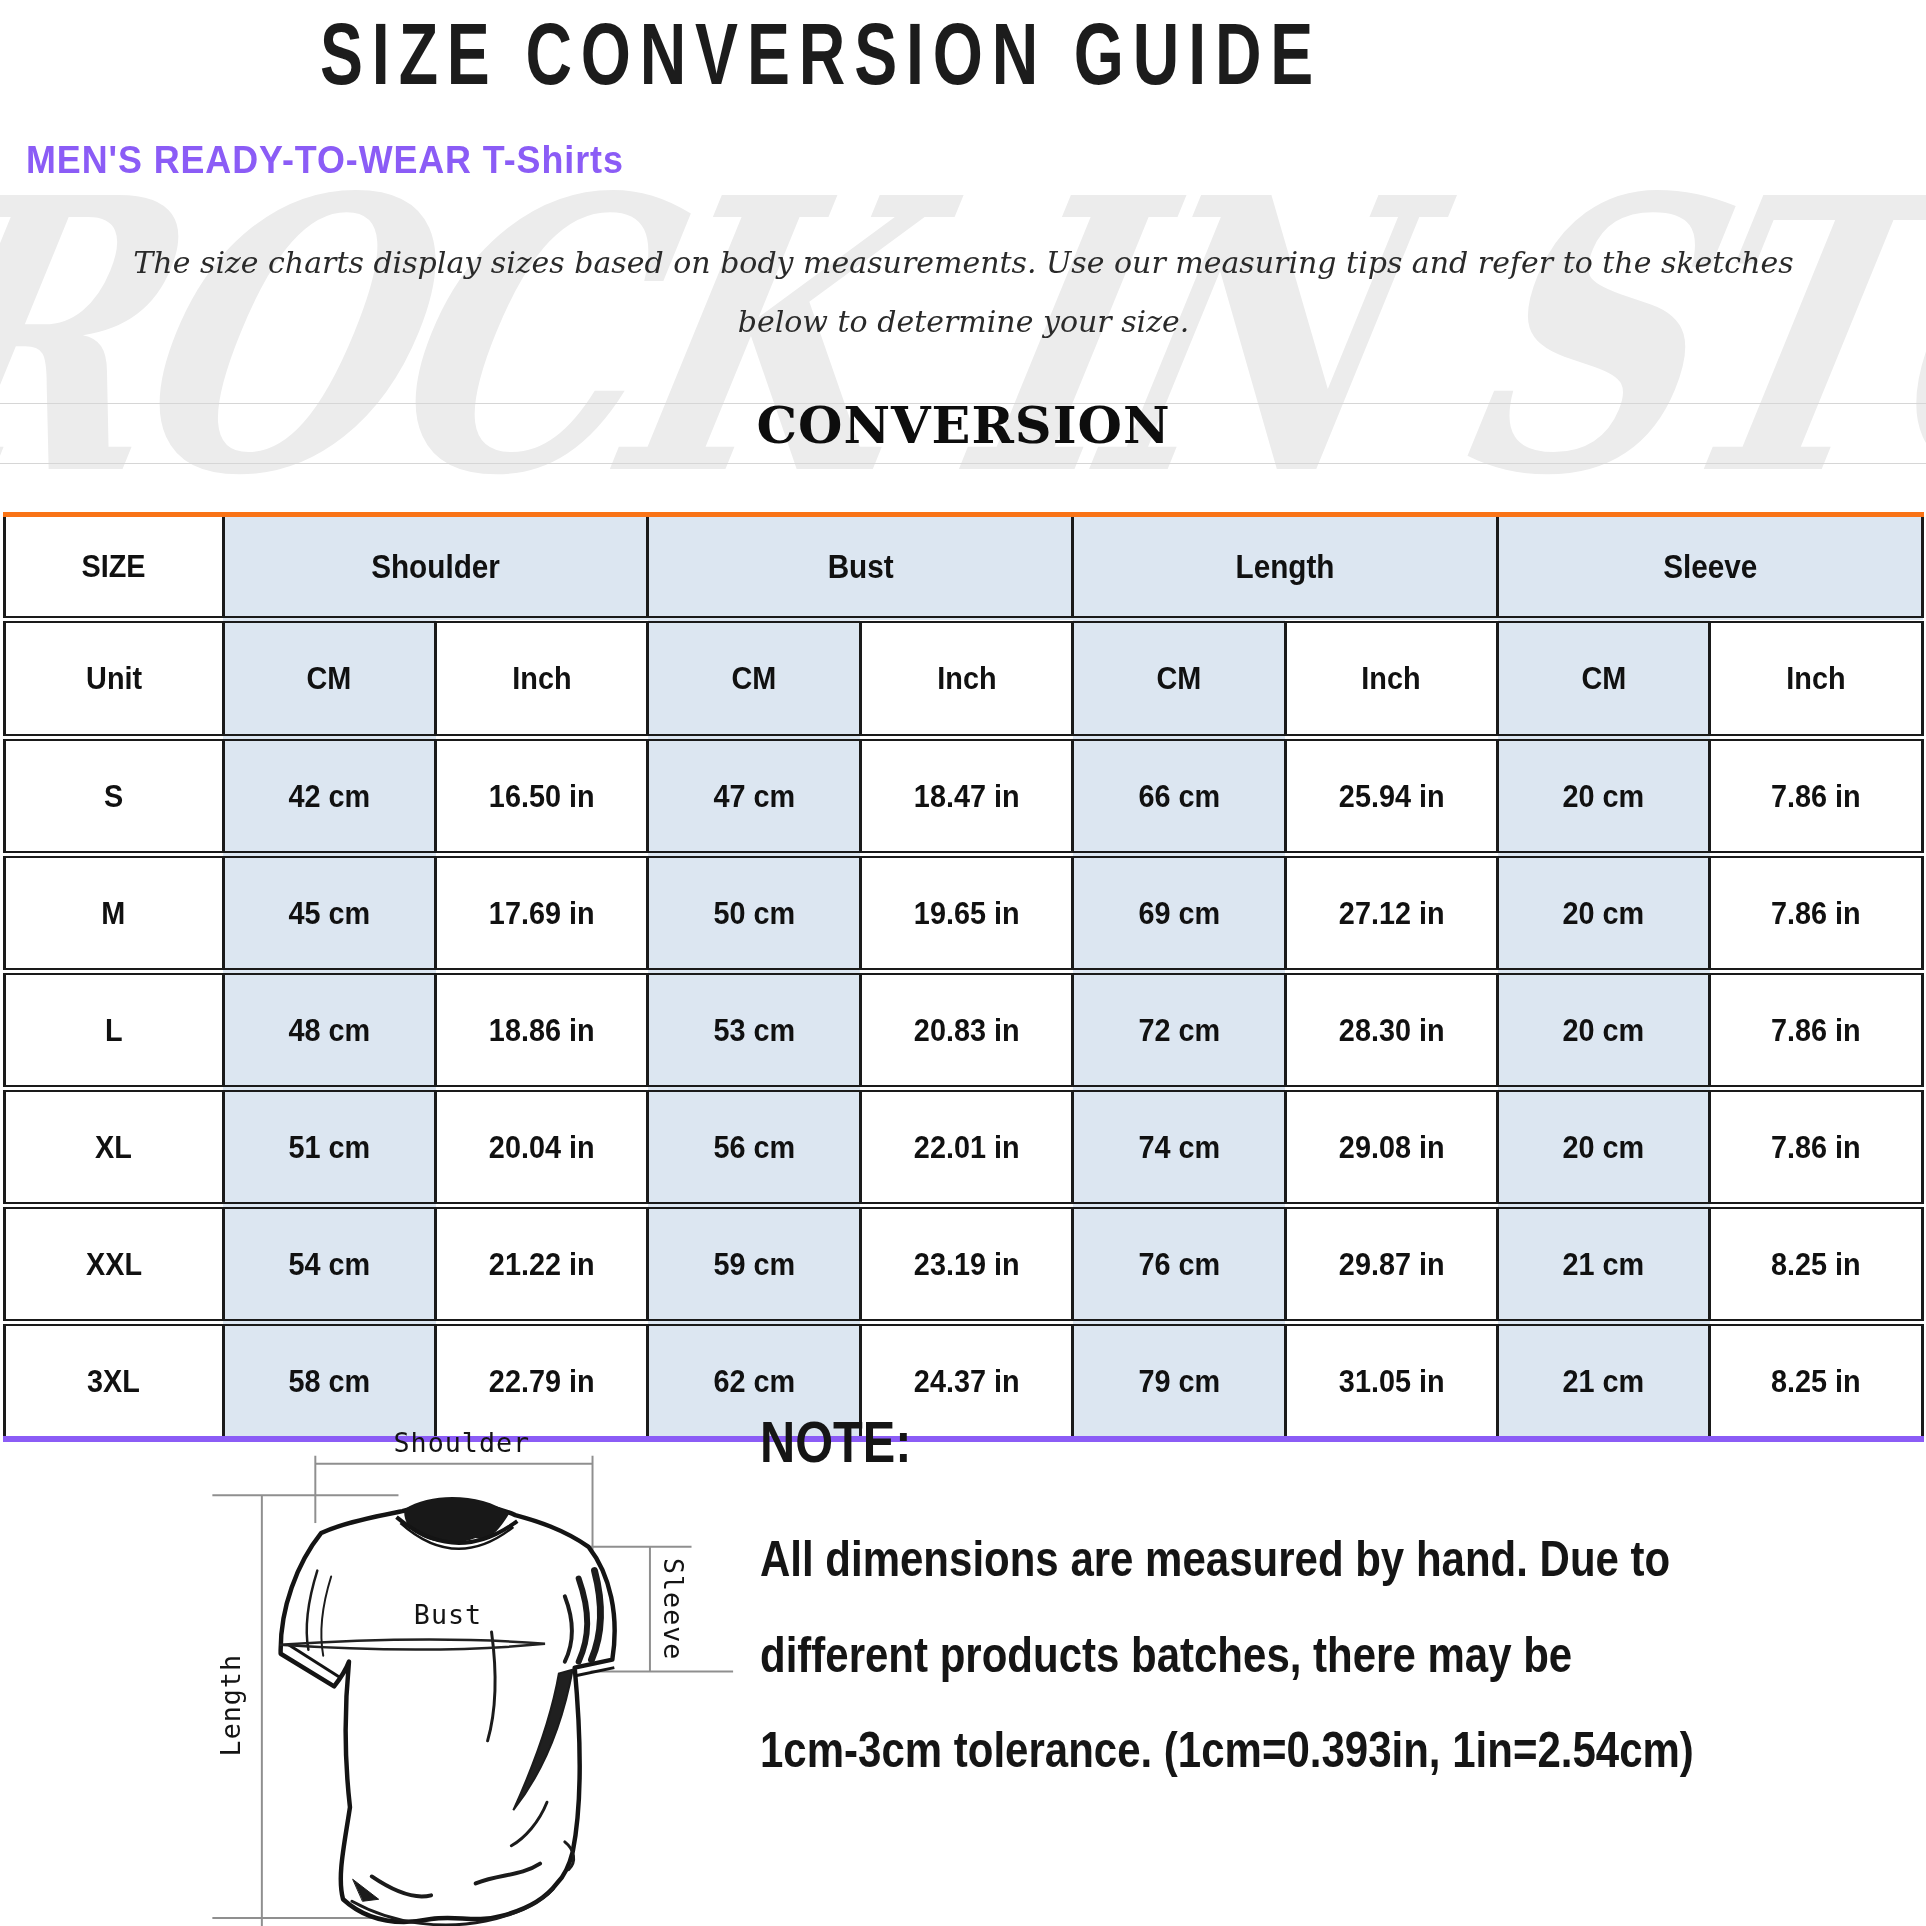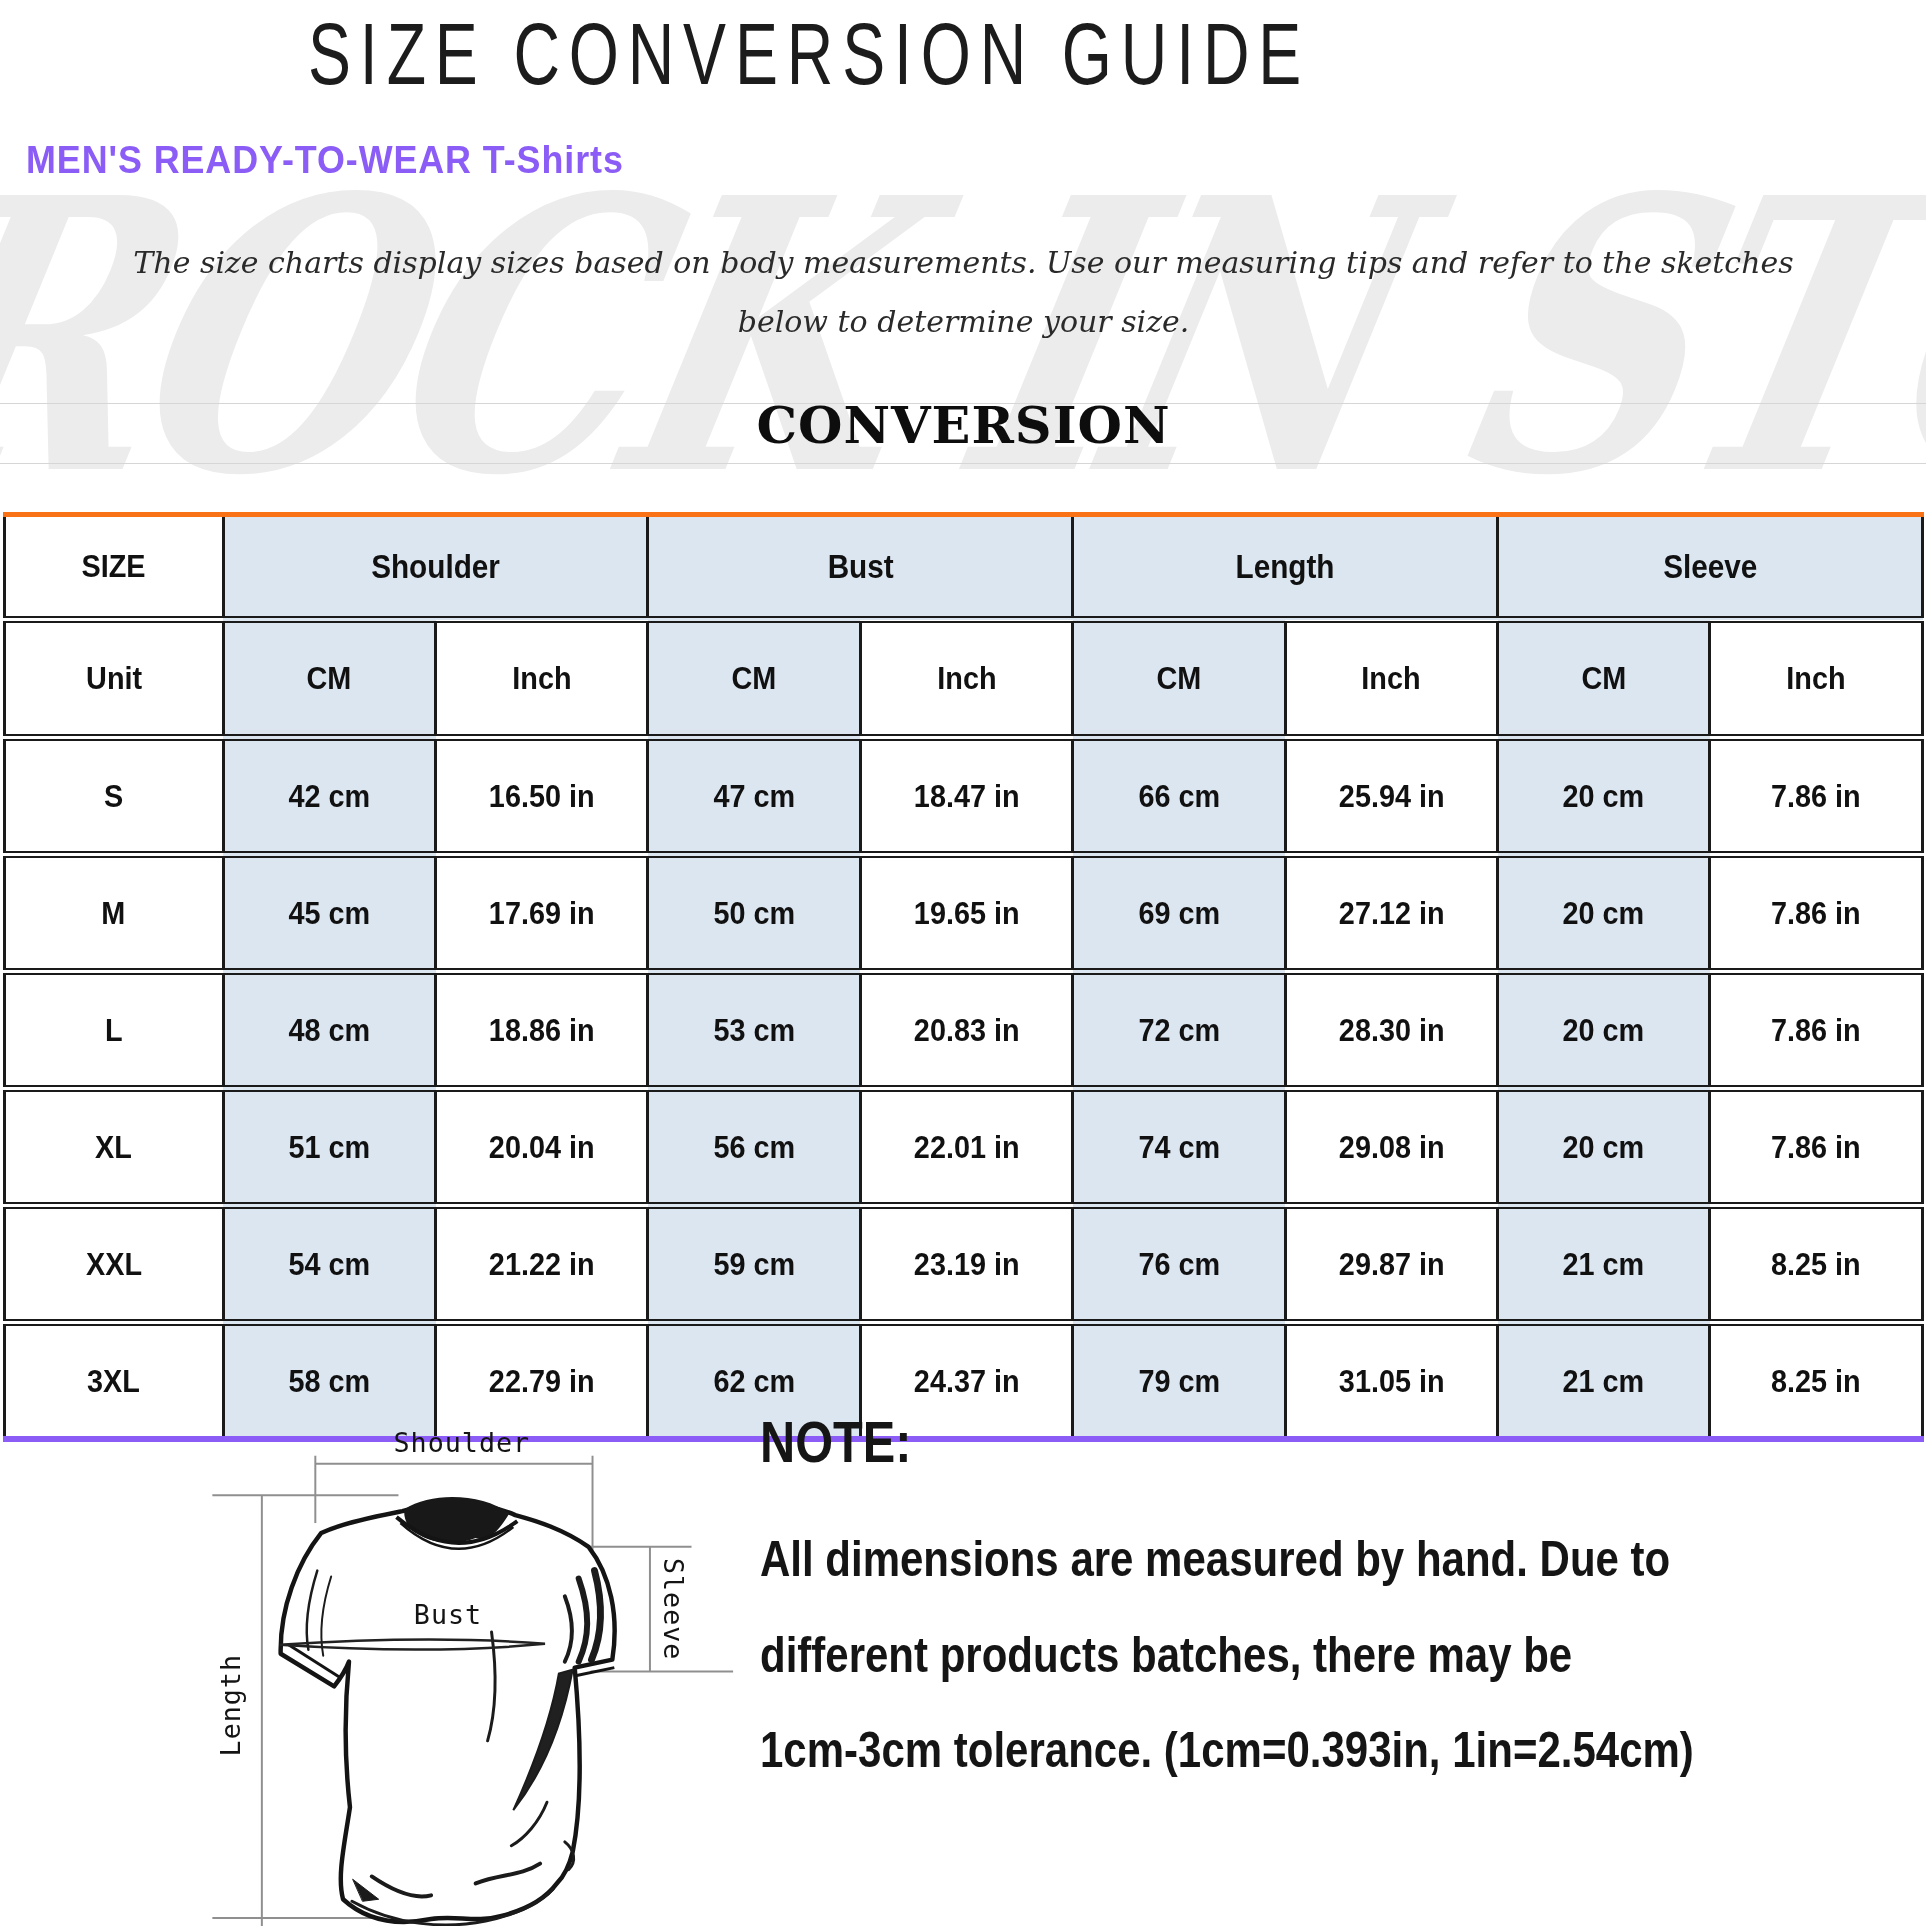--- a/index.html
+++ b/index.html
@@ -11,21 +11,21 @@
              overflow:hidden;z-index:0;pointer-events:none;}
   .watermark span{display:inline-block;white-space:nowrap;
     font-family:"DejaVu Serif","Liberation Serif",serif;
     font-style:italic;font-weight:bold;font-size:376px;line-height:376px;
     color:#ececec;letter-spacing:-16px;
     transform:skewX(-14deg) scaleX(0.82);transform-origin:left top;}
 
   .hairline{position:absolute;left:0;width:1927px;height:0;border-top:1px solid #d6d6d6;z-index:1;}
 
   .title{position:absolute;top:8px;left:0;width:1618px;text-align:center;z-index:2;
-         font-size:87px;line-height:91px;font-weight:normal;color:#1c1c1c;margin:0;}
+         font-size:87px;line-height:91px;font-weight:bold;color:#1c1c1c;margin:0;padding-left:12px;}
   .title .sq{display:inline-block;transform:scaleX(0.74);transform-origin:center;
              letter-spacing:12px;white-space:nowrap;}
 
   .subtitle{position:absolute;top:139px;left:0;width:1908px;text-align:left;z-index:2;
             font-size:39px;line-height:42px;font-weight:bold;color:#8b5cf6;margin:0;}
   .subtitle .sq{display:inline-block;transform:scaleX(0.92);transform-origin:center;
                 letter-spacing:1px;white-space:nowrap;}
 
   .desc{position:absolute;left:0;width:1927px;text-align:center;z-index:2;margin:0;
         font-family:"DejaVu Serif","Liberation Serif",serif;font-style:italic;

